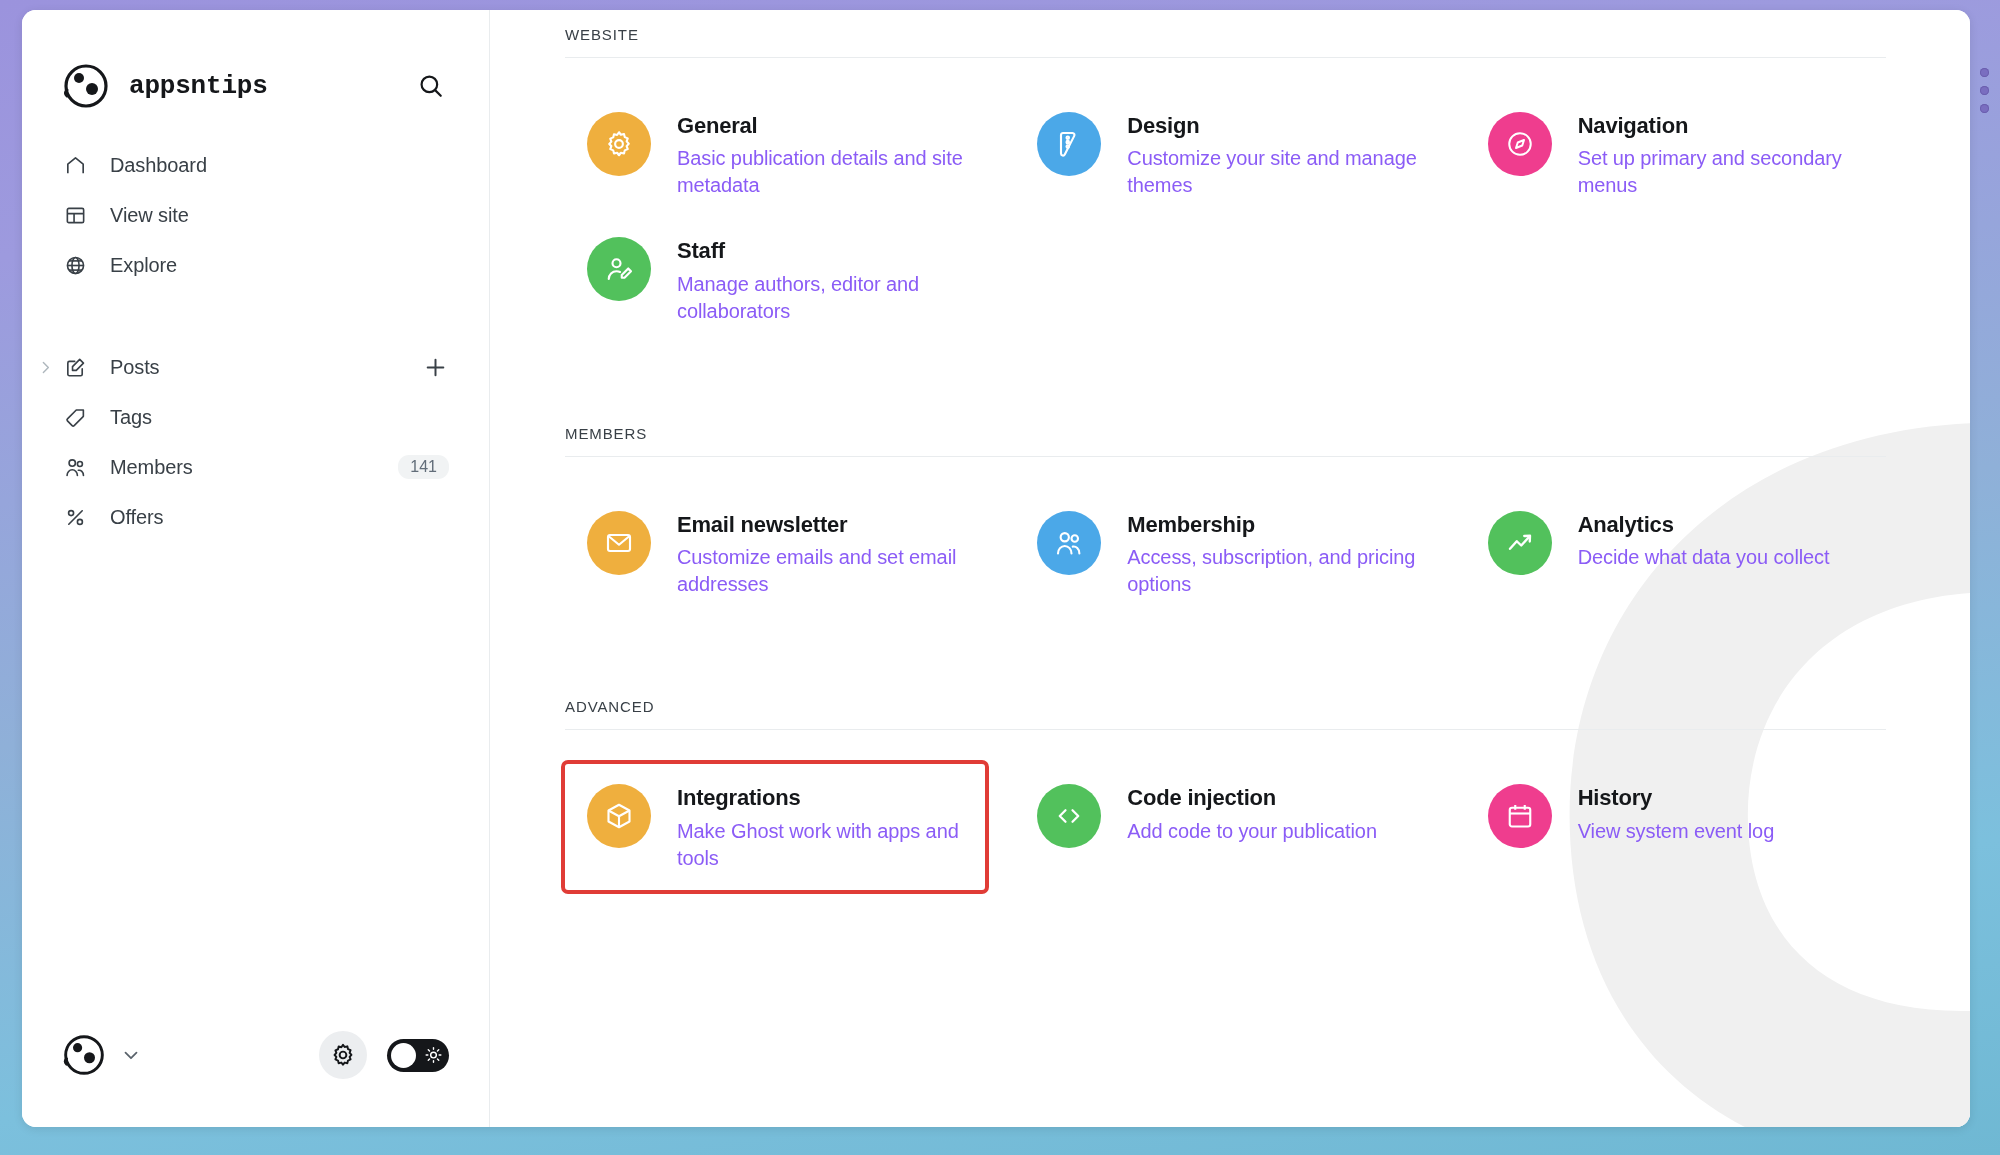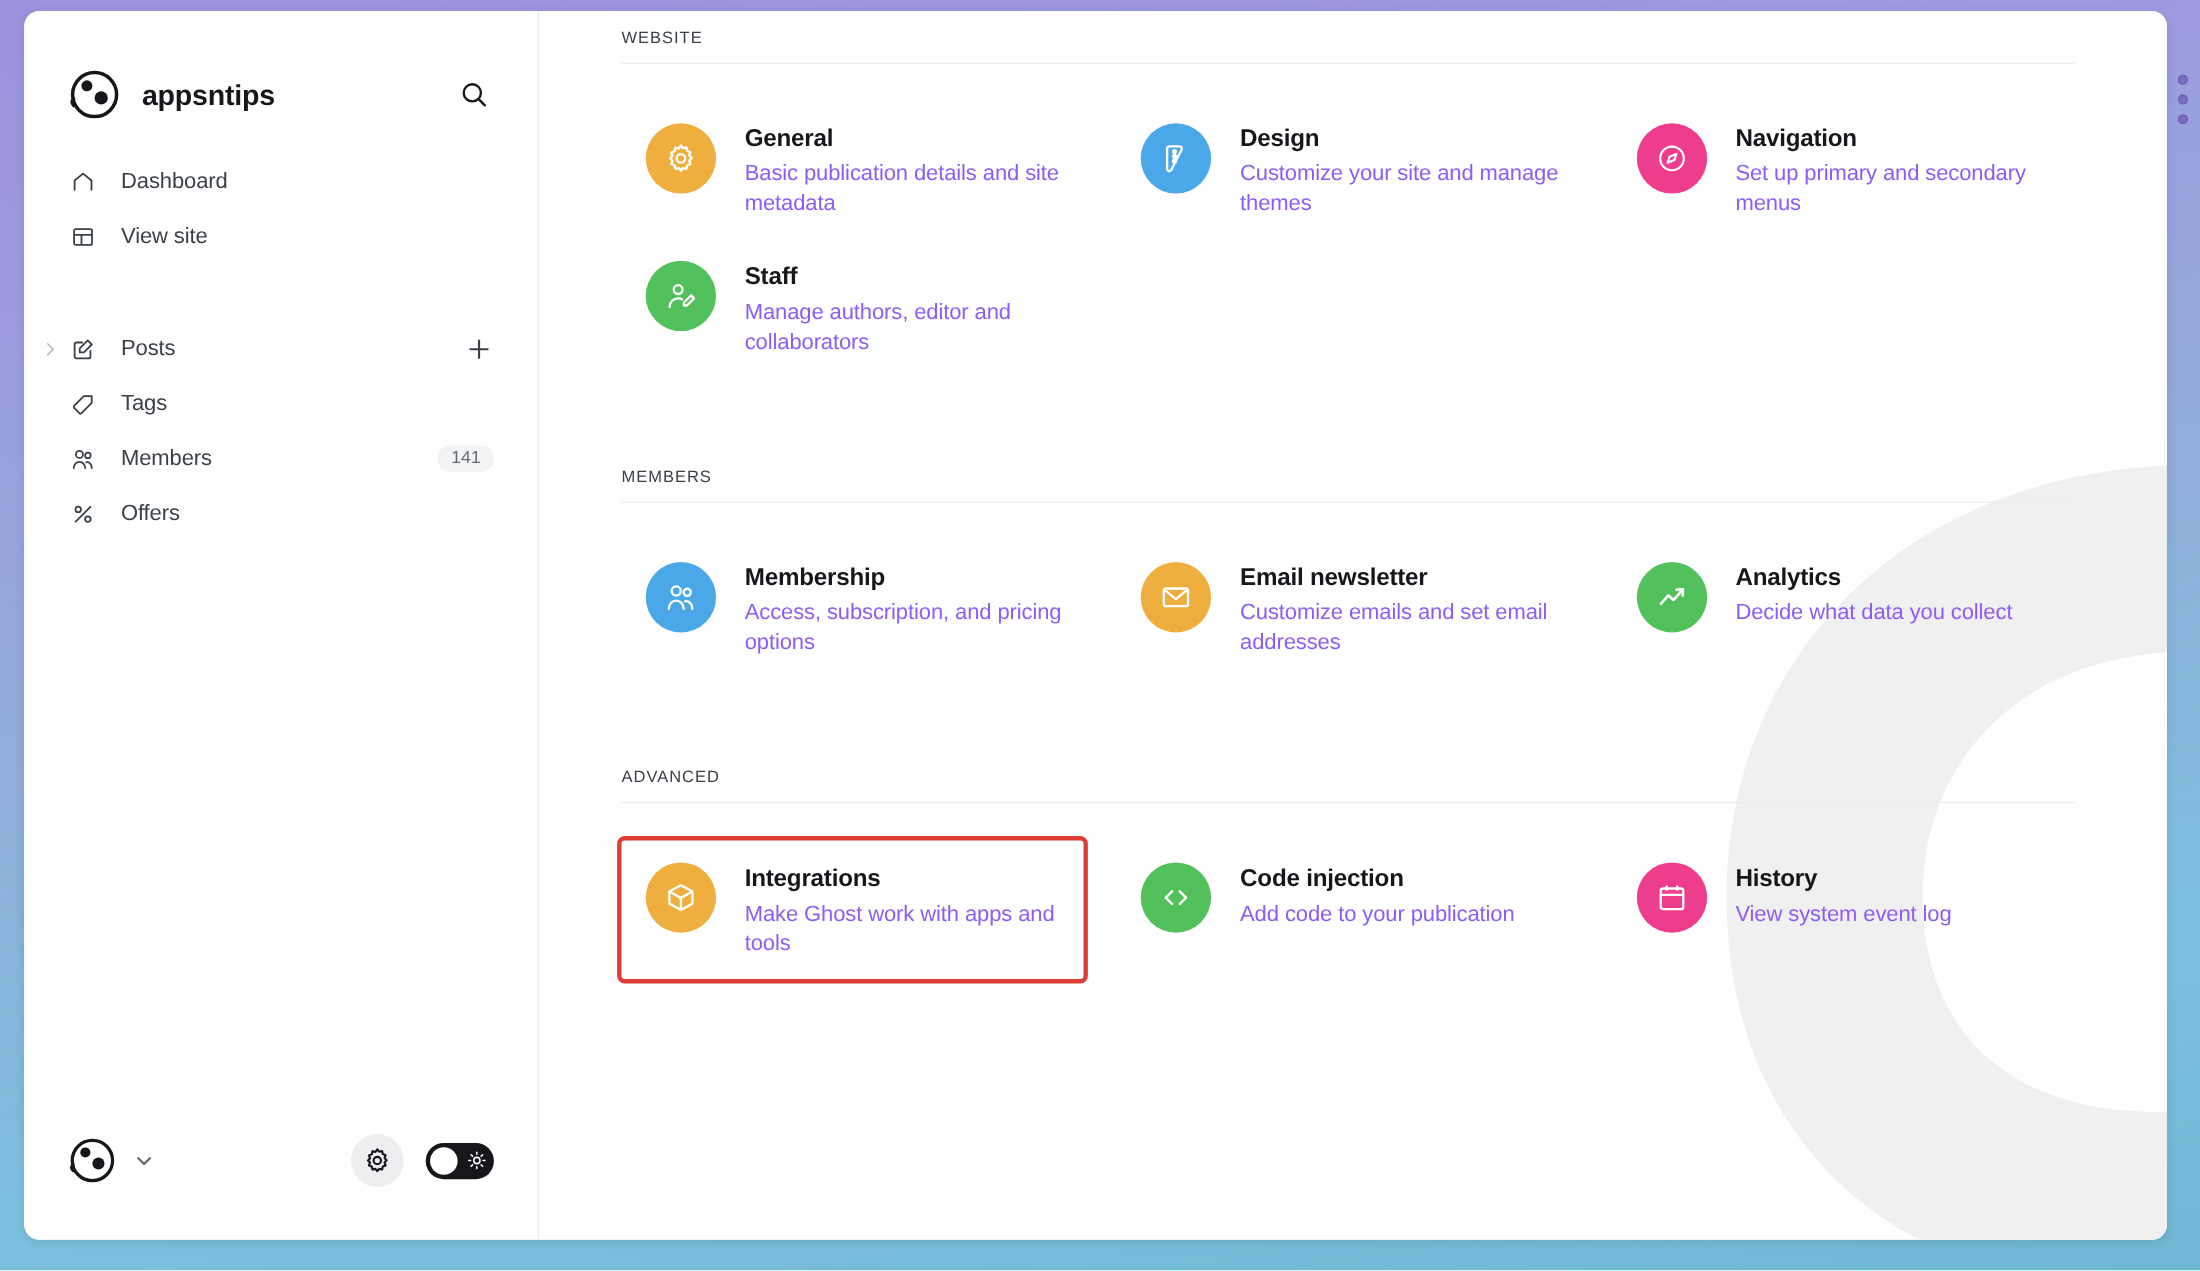--- a/index.html
+++ b/index.html
@@ -74,20 +74,21 @@
     flex: 0 0 48px;
     position: relative;
   }
   #brand-name {
     margin-left: 19px;
     font-size: 26px;
     font-weight: bold;
     color: #15171a;
     letter-spacing: -0.2px;
     flex: 1;
+    font-family: Liberation Mono, monospace;
   }
   #search-btn {
     width: 36px; height: 36px;
     display: flex; align-items: center; justify-content: center;
     cursor: pointer;
     color: #15171a;
   }
 
   .nav-group { margin-top: 30px; }
   .nav-group.second { margin-top: 52px; }
@@ -313,20 +314,32 @@
           <span class="nav-icon">
             <svg viewBox="0 0 24 24" width="23" height="23" fill="none" stroke="currentColor" stroke-width="1.7">
               <rect x="3.5" y="4.5" width="17" height="15" rx="1.6"></rect>
               <line x1="3.5" y1="10" x2="20.5" y2="10"></line>
               <line x1="10.5" y1="10" x2="10.5" y2="19.5"></line>
             </svg>
           </span>
           <span class="nav-label">View site</span>
         </div>
 
+        <div class="nav-item">
+          <span class="nav-icon">
+            <svg viewBox="0 0 24 24" width="23" height="23" fill="none" stroke="currentColor" stroke-width="1.7">
+              <circle cx="12" cy="12" r="8.4"></circle>
+              <ellipse cx="12" cy="12" rx="3.7" ry="8.4"></ellipse>
+              <line x1="3.6" y1="12" x2="20.4" y2="12"></line>
+              <line x1="5.2" y1="7.2" x2="18.8" y2="7.2"></line>
+              <line x1="5.2" y1="16.8" x2="18.8" y2="16.8"></line>
+            </svg>
+          </span>
+          <span class="nav-label">Explore</span>
+        </div>
       </nav>
 
       <nav class="nav-group second">
 
         <div class="nav-item">
           <span class="chev">
             <svg viewBox="0 0 24 24" width="17" height="17" fill="none" stroke="currentColor" stroke-width="2" stroke-linecap="round" stroke-linejoin="round">
               <polyline points="9,5 16,12 9,19"></polyline>
             </svg>
           </span>
@@ -491,48 +504,48 @@
 
           </div>
         </section>
 
         <section class="section sec-members">
           <div class="section-head">MEMBERS</div>
           <div class="section-rule"></div>
           <div class="card-grid">
 
             <div class="card">
+              <span class="card-icon" style="background:#efaf3e">
+                <svg viewBox="0 0 24 24" width="30" height="30" fill="none" stroke="#ffffff" stroke-width="1.7" stroke-linejoin="round">
+                  <rect x="3.2" y="5.6" width="17.6" height="12.8" rx="1.6"></rect>
+                  <polyline points="3.8,6.6 12,13.4 20.2,6.6"></polyline>
+                </svg>
+              </span>
+              <span class="card-text">
+                <span class="card-title" style="display:block">Email newsletter</span>
+                <span class="card-desc" style="display:block">Customize emails and set email addresses</span>
+              </span>
+            </div>
+
+            <div class="card">
               <span class="card-icon" style="background:#4ba8e8">
                 <svg viewBox="0 0 24 24" width="30" height="30" fill="none" stroke="#ffffff" stroke-width="1.7" stroke-linecap="round">
                   <circle cx="8.6" cy="7.4" r="3.3"></circle>
                   <path d="M3.2 20.4c0-3.4 2.4-6 5.4-6s5.4 2.6 5.4 6"></path>
                   <circle cx="16.6" cy="8.4" r="2.6"></circle>
                   <path d="M15 14.9c2.6-.5 5.3 1.6 5.3 5.5"></path>
                 </svg>
               </span>
               <span class="card-text">
                 <span class="card-title" style="display:block">Membership</span>
                 <span class="card-desc" style="display:block">Access, subscription, and pricing options</span>
               </span>
             </div>
 
             <div class="card">
-              <span class="card-icon" style="background:#efaf3e">
-                <svg viewBox="0 0 24 24" width="30" height="30" fill="none" stroke="#ffffff" stroke-width="1.7" stroke-linejoin="round">
-                  <rect x="3.2" y="5.6" width="17.6" height="12.8" rx="1.6"></rect>
-                  <polyline points="3.8,6.6 12,13.4 20.2,6.6"></polyline>
-                </svg>
-              </span>
-              <span class="card-text">
-                <span class="card-title" style="display:block">Email newsletter</span>
-                <span class="card-desc" style="display:block">Customize emails and set email addresses</span>
-              </span>
-            </div>
-
-            <div class="card">
               <span class="card-icon" style="background:#52c15c">
                 <svg viewBox="0 0 24 24" width="30" height="30" fill="none" stroke="#ffffff" stroke-width="1.9" stroke-linecap="round" stroke-linejoin="round">
                   <polyline points="4,16.6 9.4,10.6 13,14 19.6,6.8"></polyline>
                   <polyline points="15.4,6.4 20,6.2 19.8,10.8"></polyline>
                 </svg>
               </span>
               <span class="card-text">
                 <span class="card-title" style="display:block">Analytics</span>
                 <span class="card-desc" style="display:block">Decide what data you collect</span>
               </span>

